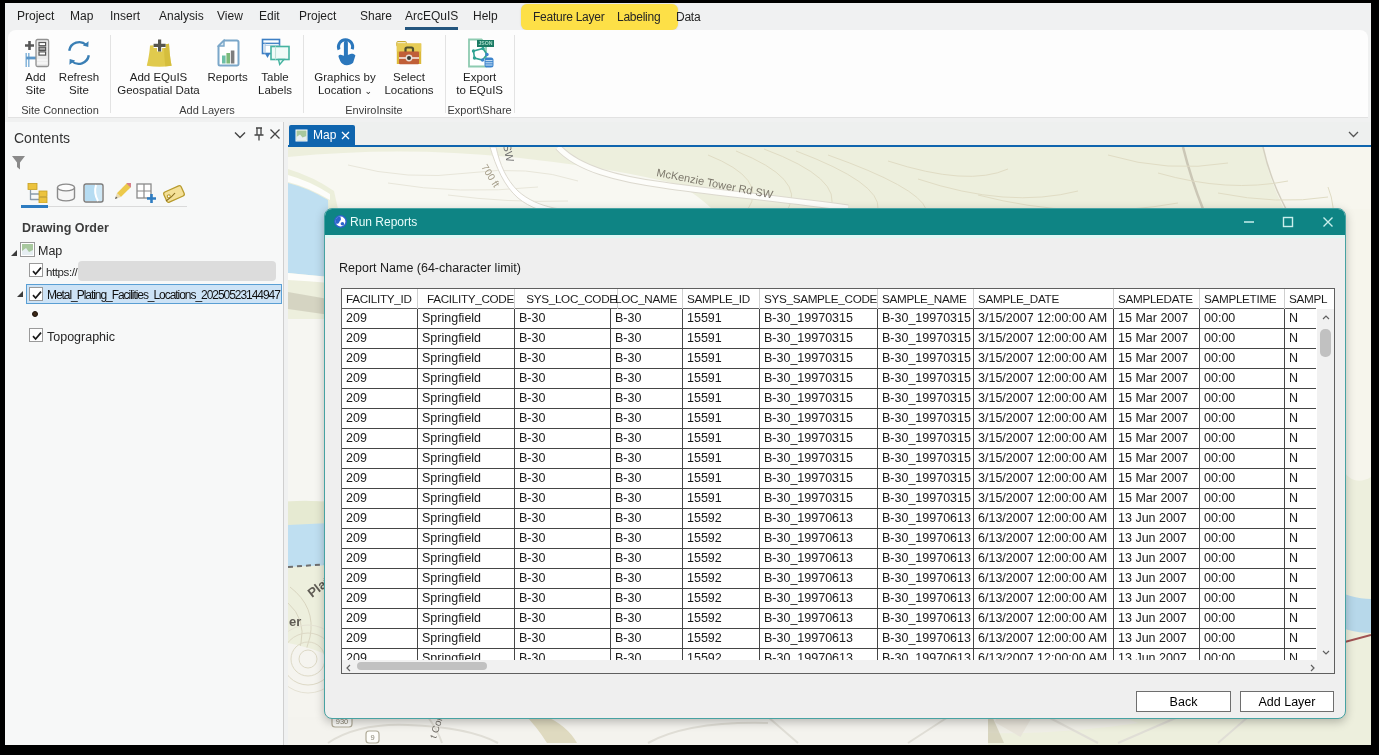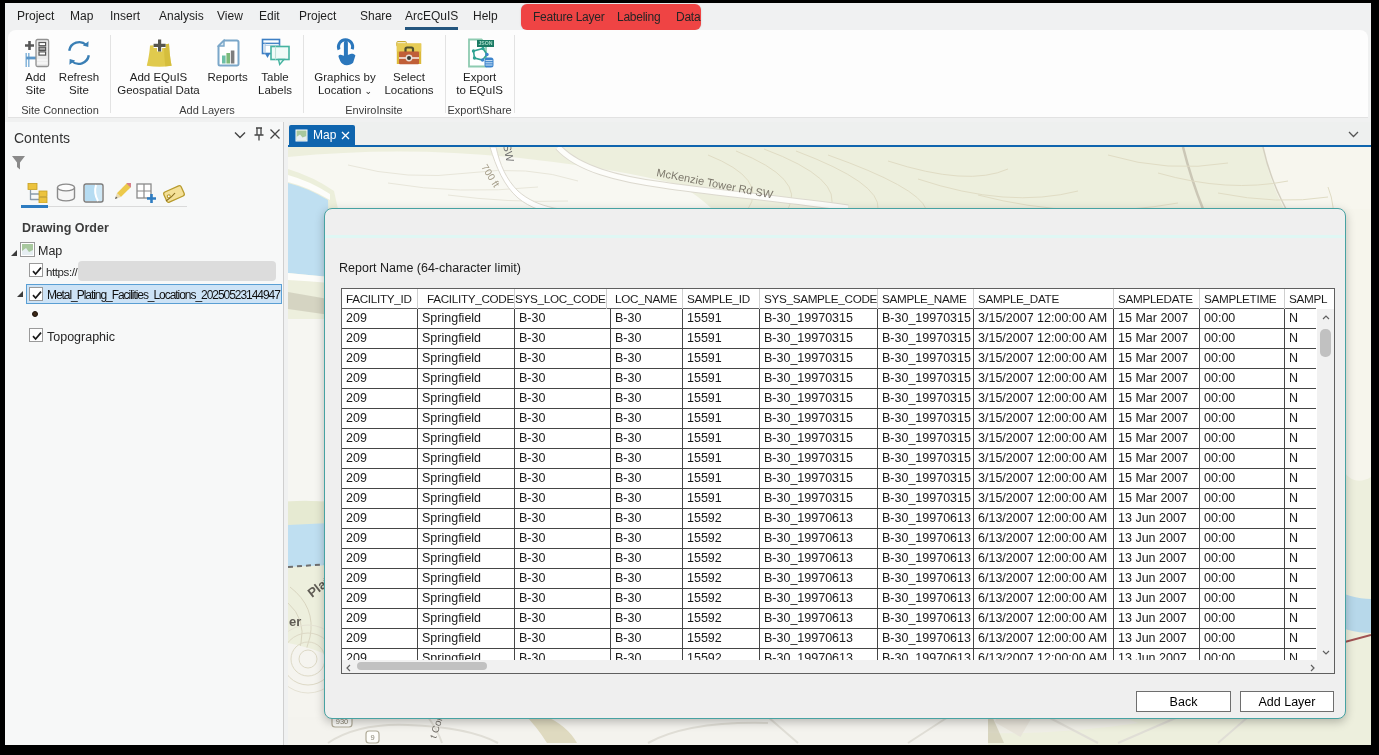--- a/index.html
+++ b/index.html
@@ -7,22 +7,22 @@
     font-family:"Liberation Sans", sans-serif; }
   #app { position:absolute; left:5px; top:3px; width:1366px; height:742px;
     background:#f0f1f1; overflow:hidden; }
   
   .abs { position:absolute; }
 
   
   #menubar { position:absolute; left:0; top:0; width:1366px; height:27px; background:#f0f1f2; }
   .mitem { position:absolute; top:0; height:27px; line-height:27px; font-size:12px; color:#1e1e1e; }
   #arceq { border-bottom:3px solid #23557e; }
-  #ctxbox { position:absolute; left:516px; top:1px; width:180px; height:26px;
-    background:#ef4444; border-radius:6px; box-shadow:0 0 2px rgba(0,0,0,.15);text-align:center; }
+  #ctxbox { position:absolute; left:516px; top:1px; width:157px; height:26px;
+    background:#fde047; border-radius:6px; box-shadow:0 0 2px rgba(0,0,0,.15);text-align:center; }
   .citem { position:absolute; top:0; height:26px; line-height:26px; font-size:12px; color:#252525; letter-spacing:-0.25px; }
 
   
   #ribbon { position:absolute; left:3px; top:27px; width:1360px; height:88px;
     background:#fdfdfd; border-radius:8px 8px 0 0; border-bottom:1px solid #e2e2e2; }
   .rsep { position:absolute; top:5px; height:78px; width:1px; background:#e3e3e3; }
   .rlabel { position:absolute; top:74px; width:200px; text-align:center; font-size:11px; color:#3d3d3d; }
   .rbtn { position:absolute; top:7px; text-align:center; font-size:11.5px; color:#1f1f1f; line-height:13px; }
   .rbtn svg { display:block; margin:0 auto 2px auto; }
 
@@ -377,27 +377,45 @@
       <path d="M0,496 q22,4 44,14 L44,570 L0,570 Z" fill="#f5f4ef"></path>
       <circle cx="20" cy="512" r="34" fill="none" stroke="#e5e2d4"></circle>
       <circle cx="20" cy="512" r="26" fill="none" stroke="#ddd9c6"></circle>
       <circle cx="20" cy="512" r="17" fill="none" stroke="#ddd9c6"></circle>
       <circle cx="20" cy="512" r="9" fill="none" stroke="#ddd9c6"></circle>
       <text x="24" y="451" font-size="13" font-weight="bold" fill="#5f5b54" transform="rotate(-38 24 451)">Plat</text>
       <text x="1" y="479" font-size="13" font-weight="bold" fill="#5f5b54">er</text>
     </svg>
   </div>
   <div id="dialog">
+    <div id="dtitle">
+      <svg style="position:absolute; left:9px; top:6px;" width="13" height="13" viewBox="0 0 13 13">
+        <circle cx="6.5" cy="6.5" r="6.5" fill="#2d63cc"></circle>
+        <circle cx="6.5" cy="6.5" r="4.9" fill="#fff"></circle>
+        <path d="M6.2,1.6 a4.9,4.9 0 0 0 -4.3,7 c1.3,0.6 2.8,0.1 3.2,-1.2 c0.3,-1.1 1.4,-1.4 1.7,-2.6 c0.25,-1 0,-2.1 -0.6,-3.2 Z" fill="#2d63cc"></path>
+        <circle cx="8.4" cy="8.7" r="1.8" fill="#2d63cc"></circle>
+      </svg>
+      <span class="t">Run Reports</span>
+      <svg class="winbtn" style="left:904px; top:0;" width="40" height="26" viewBox="0 0 40 26">
+          <path d="M15,13 h10" stroke="#c9efec" stroke-width="1.5"></path>
+        </svg>
+      <svg class="winbtn" style="left:943px; top:0;" width="40" height="26" viewBox="0 0 40 26">
+          <rect x="15.5" y="8.5" width="9" height="9" stroke="#c9efec" stroke-width="1.4" fill="none"></rect>
+        </svg>
+      <svg class="winbtn" style="left:983px; top:0;" width="40" height="26" viewBox="0 0 40 26">
+          <path d="M15.5,8.5 l9,9 M24.5,8.5 l-9,9" stroke="#c9efec" stroke-width="1.4"></path>
+        </svg>
+    </div>
     <div id="dtitleline"></div>
     <div id="reportlbl">Report Name (64-character limit)</div>
     <div id="tablewrap">
       <div id="thead">
       <div class="hc" style="left:0px; width:76px;">FACILITY_ID</div>
       <div class="hc" style="left:76px; width:97px;text-align:right;">FACILITY_CODE</div>
-      <div class="hc" style="left:169px; width:96px;">SYS_LOC_CODE</div>
+      <div class="hc" style="left:180px; width:96px;text-align:center;">SYS_LOC_CODE</div>
       <div class="hc" style="left:269px; width:72px;">LOC_NAME</div>
       <div class="hc" style="left:341px; width:77px;">SAMPLE_ID</div>
       <div class="hc" style="left:418px; width:118px;">SYS_SAMPLE_CODE</div>
       <div class="hc" style="left:536px; width:96px;">SAMPLE_NAME</div>
       <div class="hc" style="left:632px; width:140px;">SAMPLE_DATE</div>
       <div class="hc" style="left:772px; width:86px;">SAMPLEDATE</div>
       <div class="hc" style="left:858px; width:85px;">SAMPLETIME</div>
       <div class="hc" style="left:943px; width:60px;">SAMPL</div>
       </div>
       <div class="tr" style="top:20px;">

